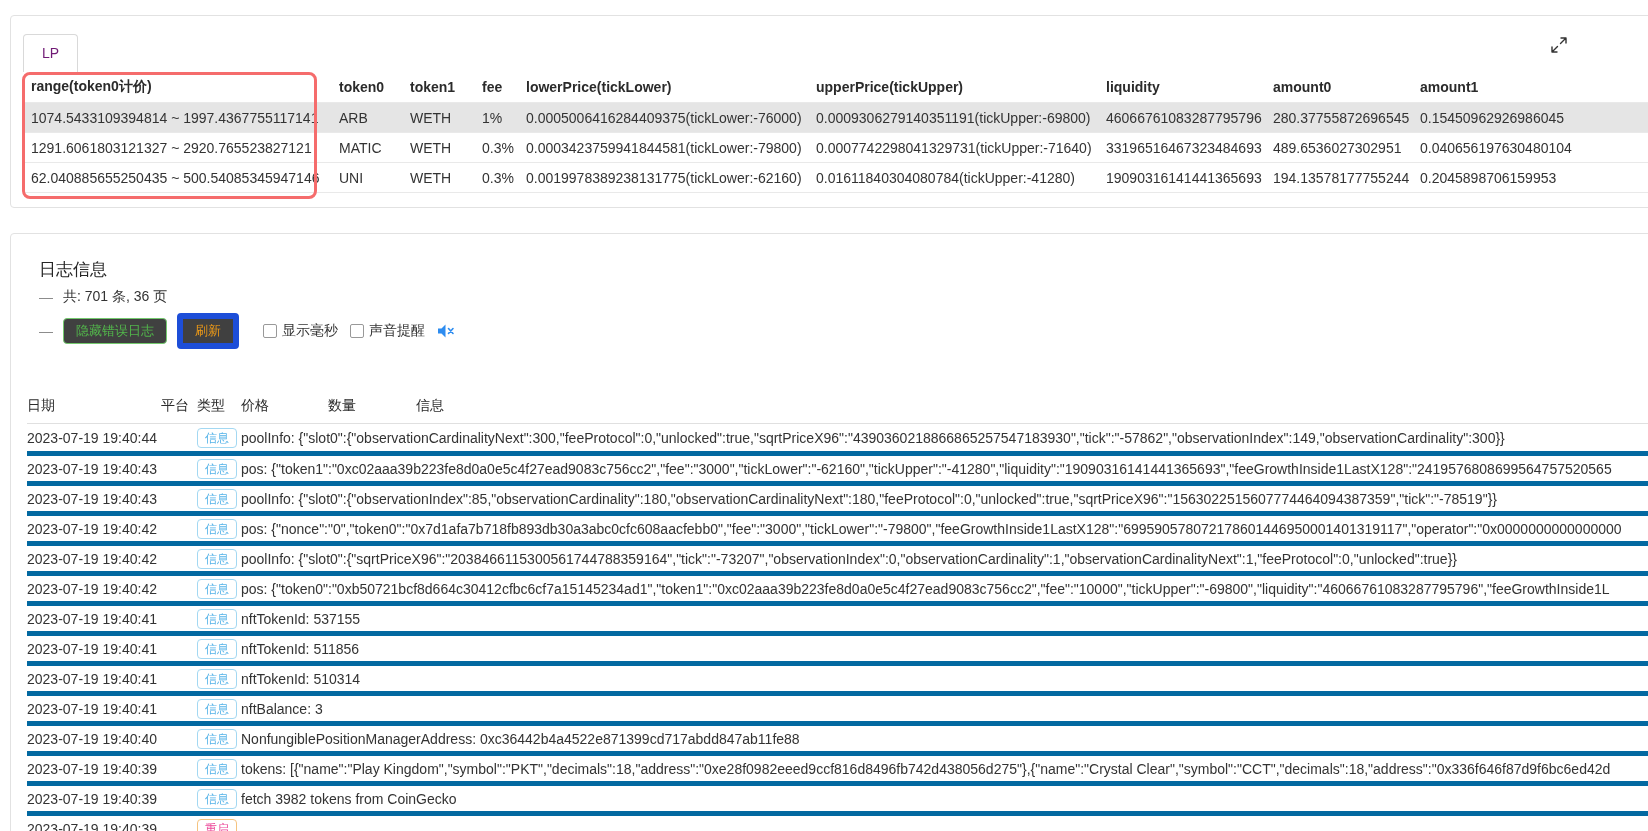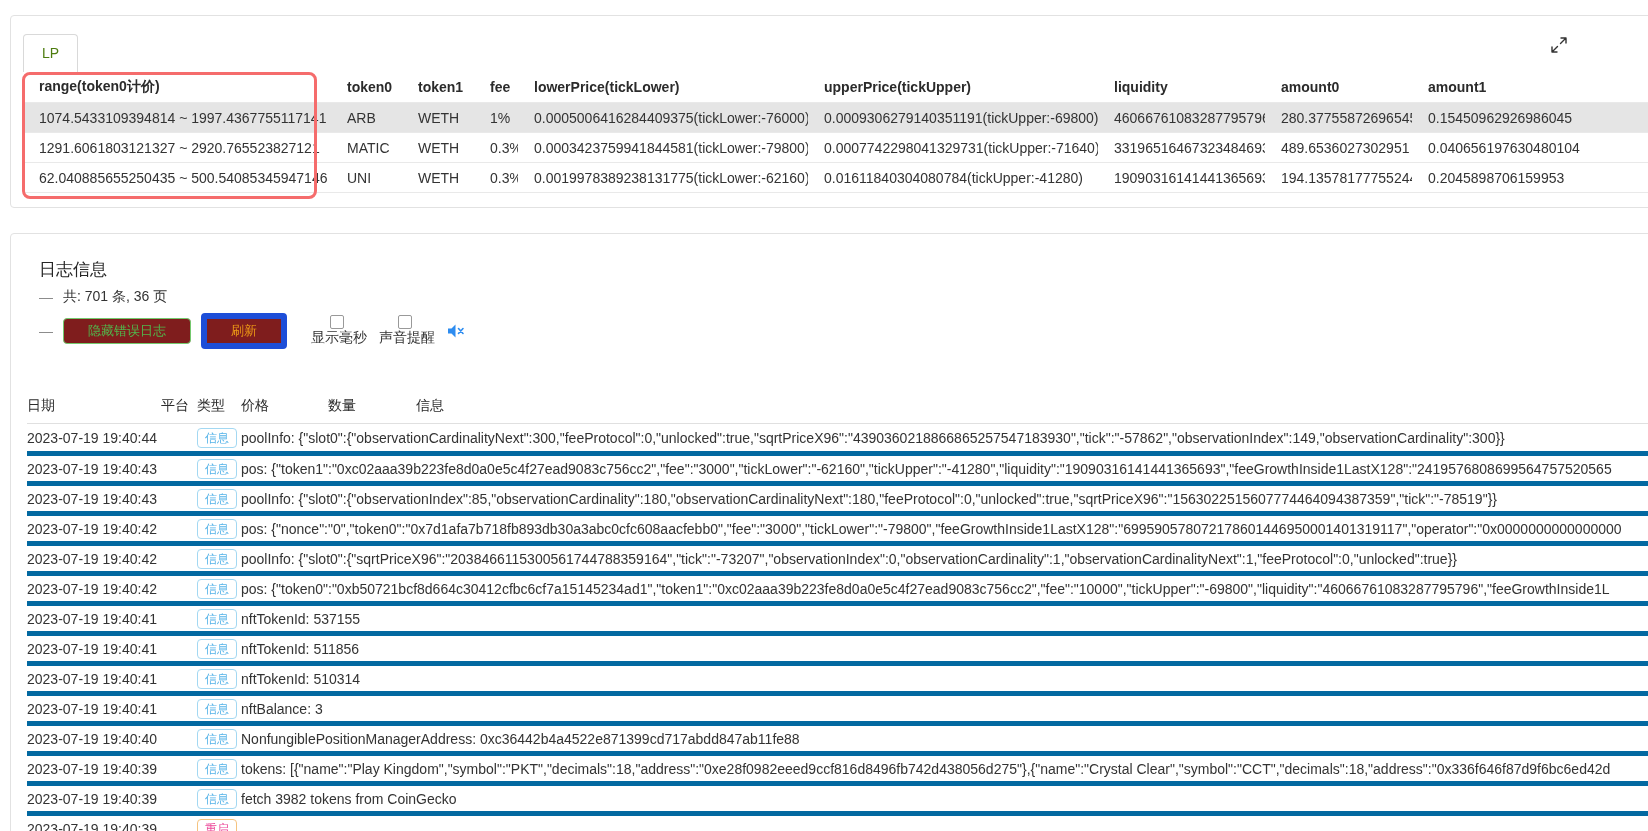--- a/index.html
+++ b/index.html
@@ -6,47 +6,47 @@
   html,body { background:#fff; }
   .page {
     position:relative; width:1648px; height:831px; overflow:hidden;
     background:#fff; font-family:"Liberation Sans", sans-serif; color:#333;
   }
   
   .card { position:relative; margin-left:10px; width:1700px; border:1px solid #e2e2e2; border-radius:4px; background:#fff; }
   .card-positions { margin-top:15px; padding-bottom:14px; }
   .tab {
     display:inline-block; margin:18px 0 0 12px; padding:10px 18px;
-    font-size:14px; line-height:17px; color:#4d7c0f; background:#fff;
+    font-size:14px; line-height:17px; color:#701a75; background:#fff;
     border:1px solid #d9d9d9; border-bottom:none; border-radius:4px 4px 0 0; cursor:pointer;
   }
   .pos-table { margin-left:12px; width:1628px; border-collapse:collapse; table-layout:fixed; font-size:14px; }
   .pos-table th, .pos-table td {
-    text-align:left; padding:6px 6px 6px 16px; height:30px;
+    text-align:left; padding:6px 6px 6px 8px; height:30px;
     border-bottom:1px solid #e9e9e9; white-space:nowrap; overflow:hidden;
   }
   .pos-table th { font-weight:bold; color:#2b2b2b; }
   .pos-table tr.hl-row td { background:#e5e5e5; }
   .range-highlight {
     position:absolute; left:11px; top:56px; width:295px; height:127px;
     border:3px solid #f56c6c; border-radius:8px; pointer-events:none;
   }
   .expand-btn { position:absolute; top:19px; left:1538px; width:20px; height:20px; cursor:pointer; }
   
   .card-log { margin-top:25px; height:920px; padding-top:24px; }
   .log-title { margin-left:28px; font-size:17px; color:#262626; }
   .log-line { display:flex; align-items:center; margin:7px 0 0 28px; font-size:14px; color:#333; }
   .dash { color:#8c8c8c; margin-right:10px; }
   .btn {
-    display:inline-block; background:#7f1d1d; border-radius:4px; font-size:13px;
-    padding:4px 24px; cursor:pointer; line-height:16px;
+    display:inline-block; background:#404040; border-radius:4px; font-size:13px;
+    padding:4px 12px; cursor:pointer; line-height:16px;
   }
   .btn-green { color:#52b54b; border:1px solid #74c96e; margin-right:10px; }
   .btn-orange { color:#ee9a16; border:6px solid #1d4ed8; margin-right:24px; }
-  .chk { display:inline-flex; align-items:center; margin-right:12px; cursor:pointer;flex-direction:column; }
+  .chk { display:inline-flex; align-items:center; margin-right:12px; cursor:pointer; }
   .chk-box { display:inline-block; width:14px; height:14px; border:1px solid #999; border-radius:2px; background:#fff; margin-right:5px; }
   .mute-icon { display:inline-block; width:18px; height:14px; cursor:pointer; }
   
   .log-table { margin:40px 0 0 16px; width:1700px; border-collapse:collapse; table-layout:fixed; font-size:14px; }
   .log-table th {
     text-align:left; font-weight:normal; color:#2b2b2b; padding:8px 0;
     border-bottom:1px solid #e0e0e0; white-space:nowrap;
   }
   .log-table td {
     height:30px; padding:0; border-bottom:5px solid #0369a1;

